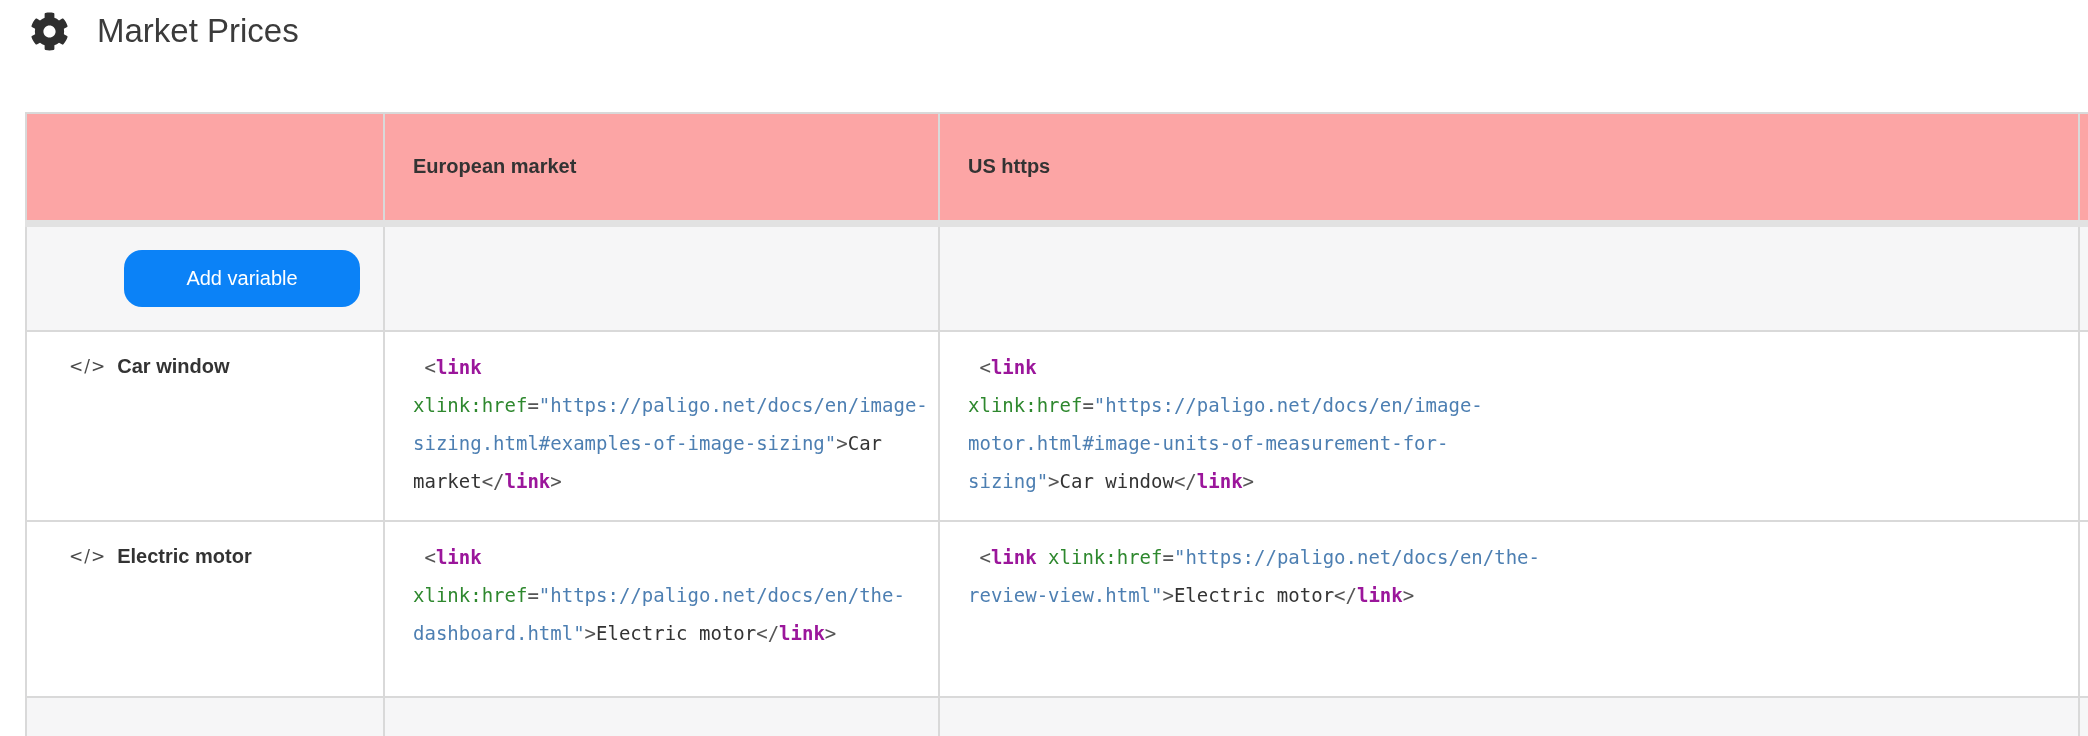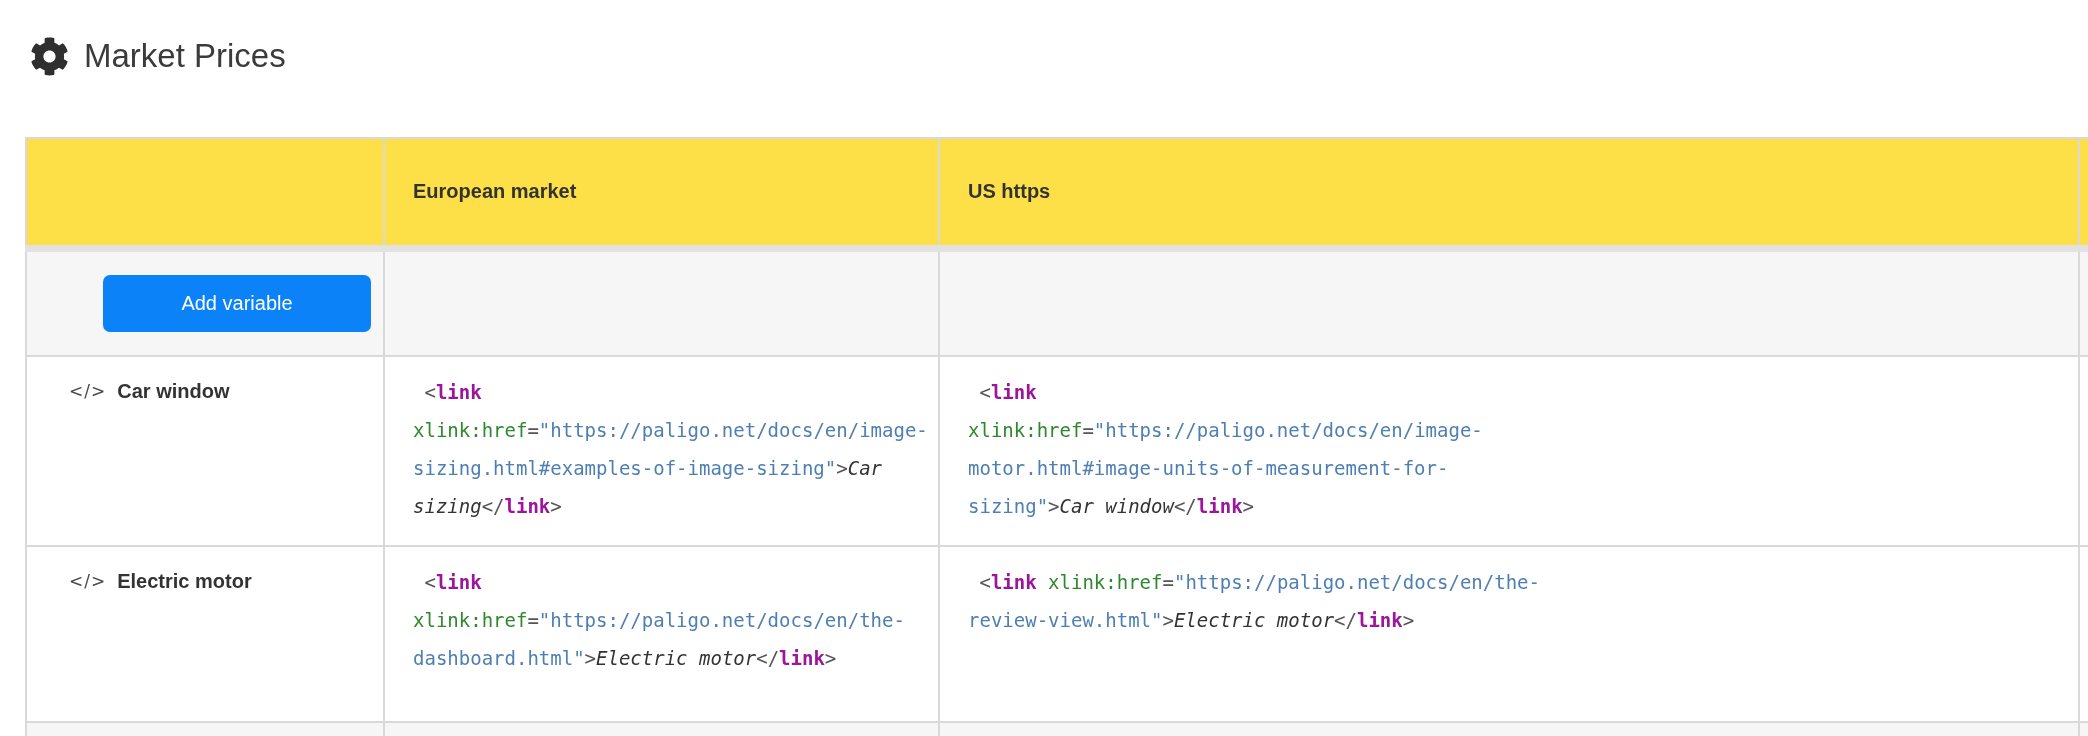--- a/index.html
+++ b/index.html
@@ -14,47 +14,47 @@
     --row-gray:#f6f6f7;
   }
   *{box-sizing:border-box;}
   html,body{margin:0;padding:0;}
   body{
     width:2088px;height:736px;overflow:hidden;background:#ffffff;
     font-family:"Liberation Sans","DejaVu Sans",sans-serif;
   }
   
   .page-header{
-    display:flex;align-items:center;gap:15px;
-    margin:35px 0 0 30px;height:42px;
+    display:flex;align-items:center;gap:28px;
+    margin:10px 0 0 30px;height:42px;
   }
   .gear{width:39px;height:39px;flex:0 0 auto;}
   .page-title{
     font-size:33px;font-weight:400;color:#3b3b3b;
     margin:0;line-height:42px;white-space:nowrap;
   }
   
   .table-wrap{margin:60px 0 0 25px;width:2213px;}
   table.vars{
     border-collapse:collapse;table-layout:fixed;width:2213px;
     background:#fff;
   }
   col.c0{width:358px;} col.c1{width:555px;} col.c2{width:1140px;} col.c3{width:160px;}
   th,td{border:2px solid var(--border-gray);padding:0;vertical-align:top;}
   thead th{
     height:110px;vertical-align:middle;text-align:left;
     padding-left:28px;font-size:20px;font-weight:700;color:#333;
     border-bottom:7px solid var(--divider-gray);
-    background:#fde047;
+    background:#fca5a5;
   }
   tr.add-row{height:108px;background:var(--row-gray);}
   tr.add-row td{vertical-align:middle;}
   .add-btn{
-    display:block;margin-left:76px;width:268px;height:57px;
-    background:var(--accent-blue);color:#ffffff;border:none;border-radius:7px;
+    display:block;margin-left:97px;width:236px;height:57px;
+    background:var(--accent-blue);color:#ffffff;border:none;border-radius:18px;
     font-size:20px;font-family:"Liberation Sans","DejaVu Sans",sans-serif;
     cursor:pointer;
   }
   tr.var-row{background:#ffffff;}
   tr.var-row.r0{height:190px;}
   tr.var-row.r1{height:176px;}
   td.label-cell{padding:20px 10px 0 42px;}
   .label-inner{display:flex;align-items:flex-start;gap:11px;}
   .code-ico{
     font-family:"DejaVu Sans","Liberation Sans",sans-serif;
@@ -64,21 +64,21 @@
   td.code-cell{padding:16px 14px 16px 28px;overflow:hidden;}
   .code{
     font-family:"DejaVu Sans Mono","Liberation Mono",monospace;
     font-size:19px;line-height:38px;color:var(--code-text);
   }
   .code-line{white-space:pre;}
   .tok-punct{color:var(--code-punct);}
   .tok-tag{color:var(--code-tag);font-weight:700;}
   .tok-attr{color:var(--code-attr);margin-top:12px;}
   .tok-string{color:var(--code-string);}
-  .tok-text{color:var(--code-text);font-style:italic;}
+  .tok-text{color:var(--code-text);}
   tr.next-row{height:60px;background:var(--row-gray);}
 </style>
 </head>
 <body>
 
 <div class="page-header">
   <svg class="gear" viewBox="0 0 512 512" aria-hidden="true">
     <path fill="#2f2f2f" d="M487.4 315.7l-42.6-24.6c4.3-23.2 4.3-47 0-70.2l42.6-24.6c4.9-2.8 7.1-8.6 5.5-14-11.1-35.6-30-67.8-54.7-94.6-3.8-4.1-10-5.1-14.8-2.3L380.8 110c-17.9-15.4-38.5-27.3-60.8-35.1V25.8c0-5.6-3.9-10.5-9.4-11.7-36.7-8.2-74.3-7.8-109.2 0-5.5 1.2-9.4 6.1-9.4 11.7V75c-22.2 7.9-42.8 19.8-60.8 35.1L88.7 85.5c-4.9-2.8-11-1.9-14.8 2.3-24.7 26.7-43.6 58.9-54.7 94.6-1.7 5.4.6 11.2 5.5 14L67.3 221c-4.3 23.2-4.3 47 0 70.2l-42.6 24.6c-4.9 2.8-7.1 8.6-5.5 14 11.1 35.6 30 67.8 54.7 94.6 3.8 4.1 10 5.1 14.8 2.3l42.6-24.6c17.9 15.4 38.5 27.3 60.8 35.1v49.2c0 5.6 3.9 10.5 9.4 11.7 36.7 8.2 74.3 7.8 109.2 0 5.5-1.2 9.4-6.1 9.4-11.7v-49.2c22.2-7.9 42.8-19.8 60.8-35.1l42.6 24.6c4.9 2.8 11 1.9 14.8-2.3 24.7-26.7 43.6-58.9 54.7-94.6 1.5-5.5-.7-11.3-5.6-14.1zM256 336c-44.1 0-80-35.9-80-80s35.9-80 80-80 80 35.9 80 80-35.9 80-80 80z"></path>
   </svg>
   <h1 class="page-title">Market Prices</h1>
@@ -114,21 +114,21 @@
           <div class="label-inner">
             <span class="code-ico">&lt;/&gt;</span>
             <span class="label-text">Car window</span>
           </div>
         </td>
         <td class="code-cell">
           <div class="code">
               <div class="code-line"><span class="tok-punct"> &lt;</span><span class="tok-tag">link</span></div>
               <div class="code-line"><span class="tok-attr">xlink:href</span><span class="tok-punct">=</span><span class="tok-string">"https://paligo.net/docs/en/image-</span></div>
               <div class="code-line"><span class="tok-string">sizing.html#examples-of-image-sizing"</span><span class="tok-punct">&gt;</span><span class="tok-text">Car</span></div>
-              <div class="code-line"><span class="tok-text">sizing</span><span class="tok-punct">&lt;/</span><span class="tok-tag">link</span><span class="tok-punct">&gt;</span></div>
+              <div class="code-line"><span class="tok-text">market</span><span class="tok-punct">&lt;/</span><span class="tok-tag">link</span><span class="tok-punct">&gt;</span></div>
             </div>
         </td>
         <td class="code-cell">
           <div class="code">
               <div class="code-line"><span class="tok-punct"> &lt;</span><span class="tok-tag">link</span></div>
               <div class="code-line"><span class="tok-attr">xlink:href</span><span class="tok-punct">=</span><span class="tok-string">"https://paligo.net/docs/en/image-</span></div>
               <div class="code-line"><span class="tok-string">motor.html#image-units-of-measurement-for-</span></div>
               <div class="code-line"><span class="tok-string">sizing"</span><span class="tok-punct">&gt;</span><span class="tok-text">Car window</span><span class="tok-punct">&lt;/</span><span class="tok-tag">link</span><span class="tok-punct">&gt;</span></div>
             </div>
         </td>

